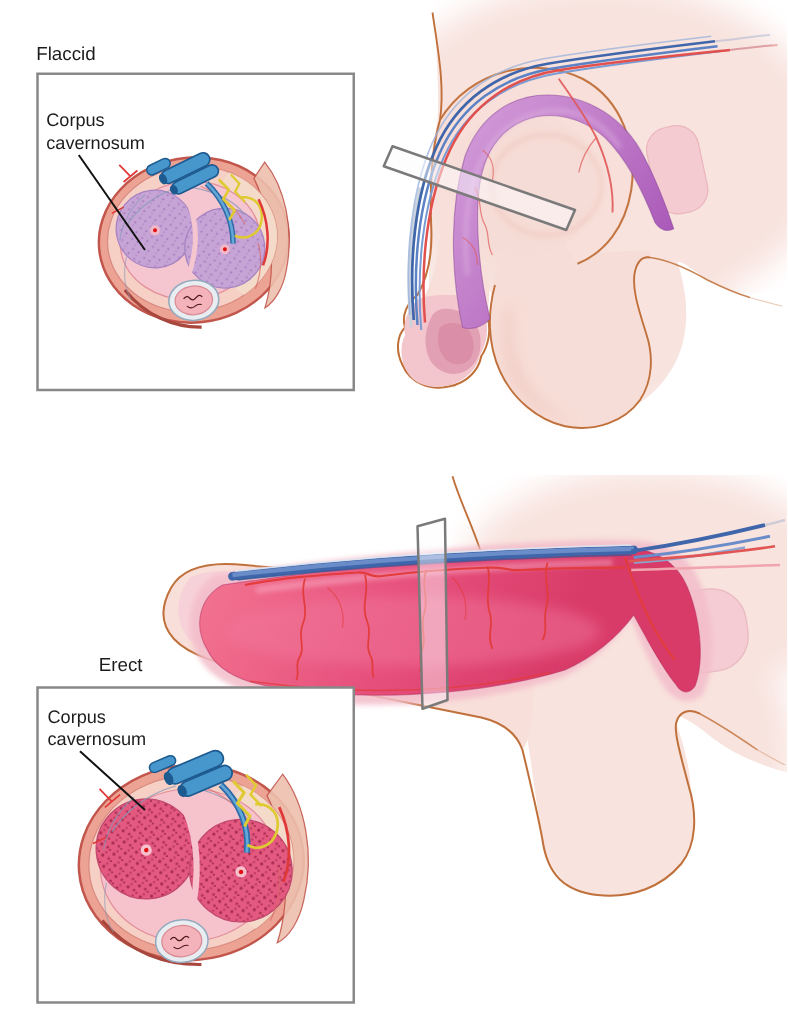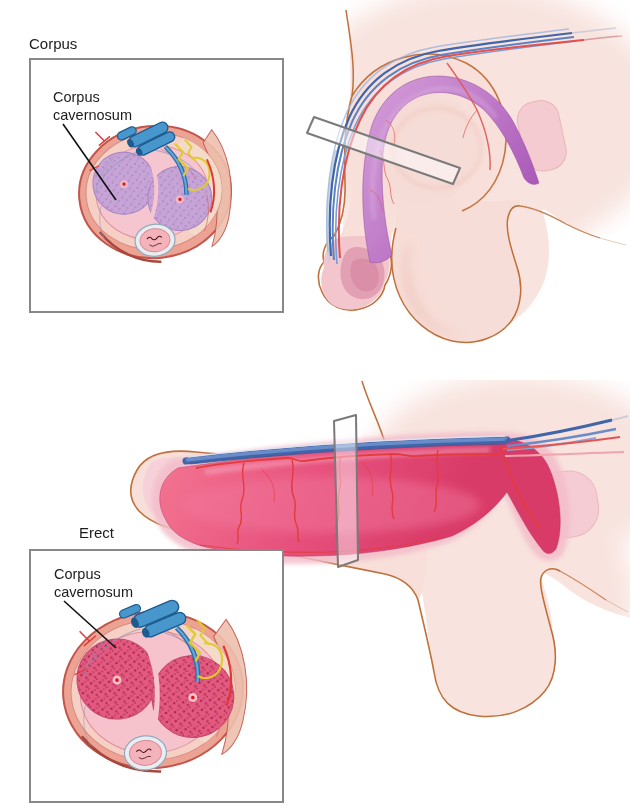--- a/index.html
+++ b/index.html
@@ -1,21 +1,21 @@
 <!DOCTYPE html>
 <html><head>
 <meta charset="utf-8">
 <style>
   html,body{margin:0;padding:0;background:#fff;}
   .stage{position:relative;width:630px;height:808px;background:#ffffff;overflow:hidden;
          font-family:"Liberation Sans",sans-serif;}
   .stage svg{position:absolute;left:0;top:0;}
   .label{position:absolute;color:#1c1c1c;}
   .state-label{font-size:15px;font-weight:400;}
-  .cc-label{font-size:14.5px;line-height:1.25;margin-left:16px;}
+  .cc-label{font-size:14.5px;line-height:1.25;}
 </style>
 </head>
 <body>
 
 <div class="stage">
 
 <svg width="630" height="808" viewBox="0 0 630 808">
 <defs>
   <filter id="blur12" x="-40%" y="-40%" width="180%" height="180%">
           <feGaussianBlur stdDeviation="12"></feGaussianBlur>
@@ -310,21 +310,21 @@
       <path d="M 227,652 C 234,672 234,694 225,712" stroke-width="2.2"></path>
       <path d="M 88,640 l 13,-9 m -7,5 l -9,-11" stroke-width="1.4"></path>
       <path d="M 76,668 l 11,-4" stroke-width="1.2"></path>
     </g>
   </g>
 
   <line x1="64" y1="601" x2="116" y2="648" stroke="#111111" stroke-width="1.6"></line>
 </g>
 </svg>
 
-<div class="label state-label" style="left:29px;top:35px;">Corpus</div>
+<div class="label state-label" style="left:29px;top:35px;">Flaccid</div>
 
 <div class="label cc-label" style="left:37px;top:88px;width:102px;">Corpus cavernosum</div>
 
 <div class="label state-label" style="left:35px;top:524px;margin-left:44px;">Erect</div>
 
 <div class="label cc-label" style="left:38px;top:565px;width:102px;">Corpus cavernosum</div>
 
 </div>
 
 </body></html>

